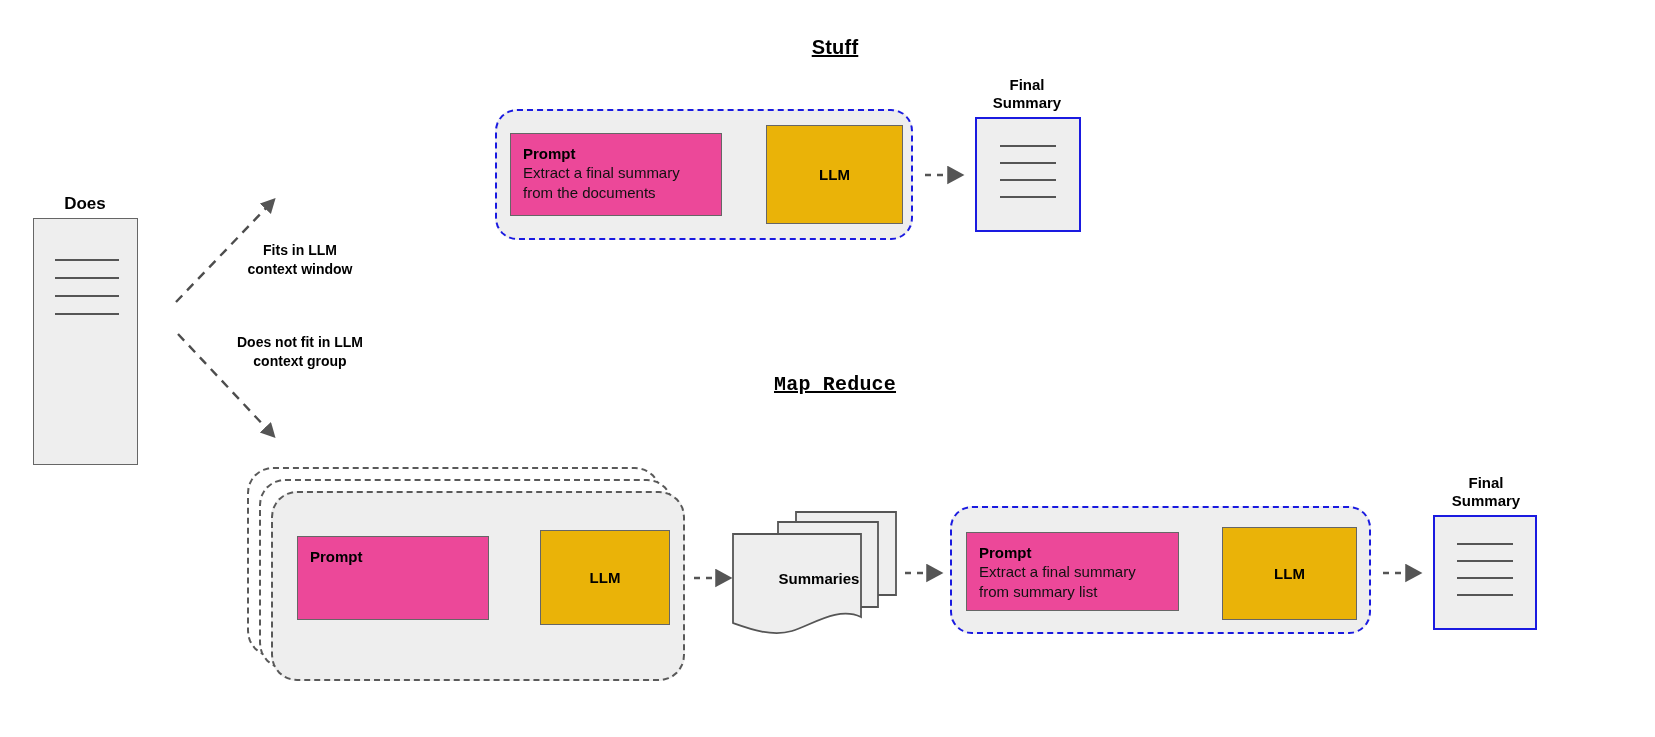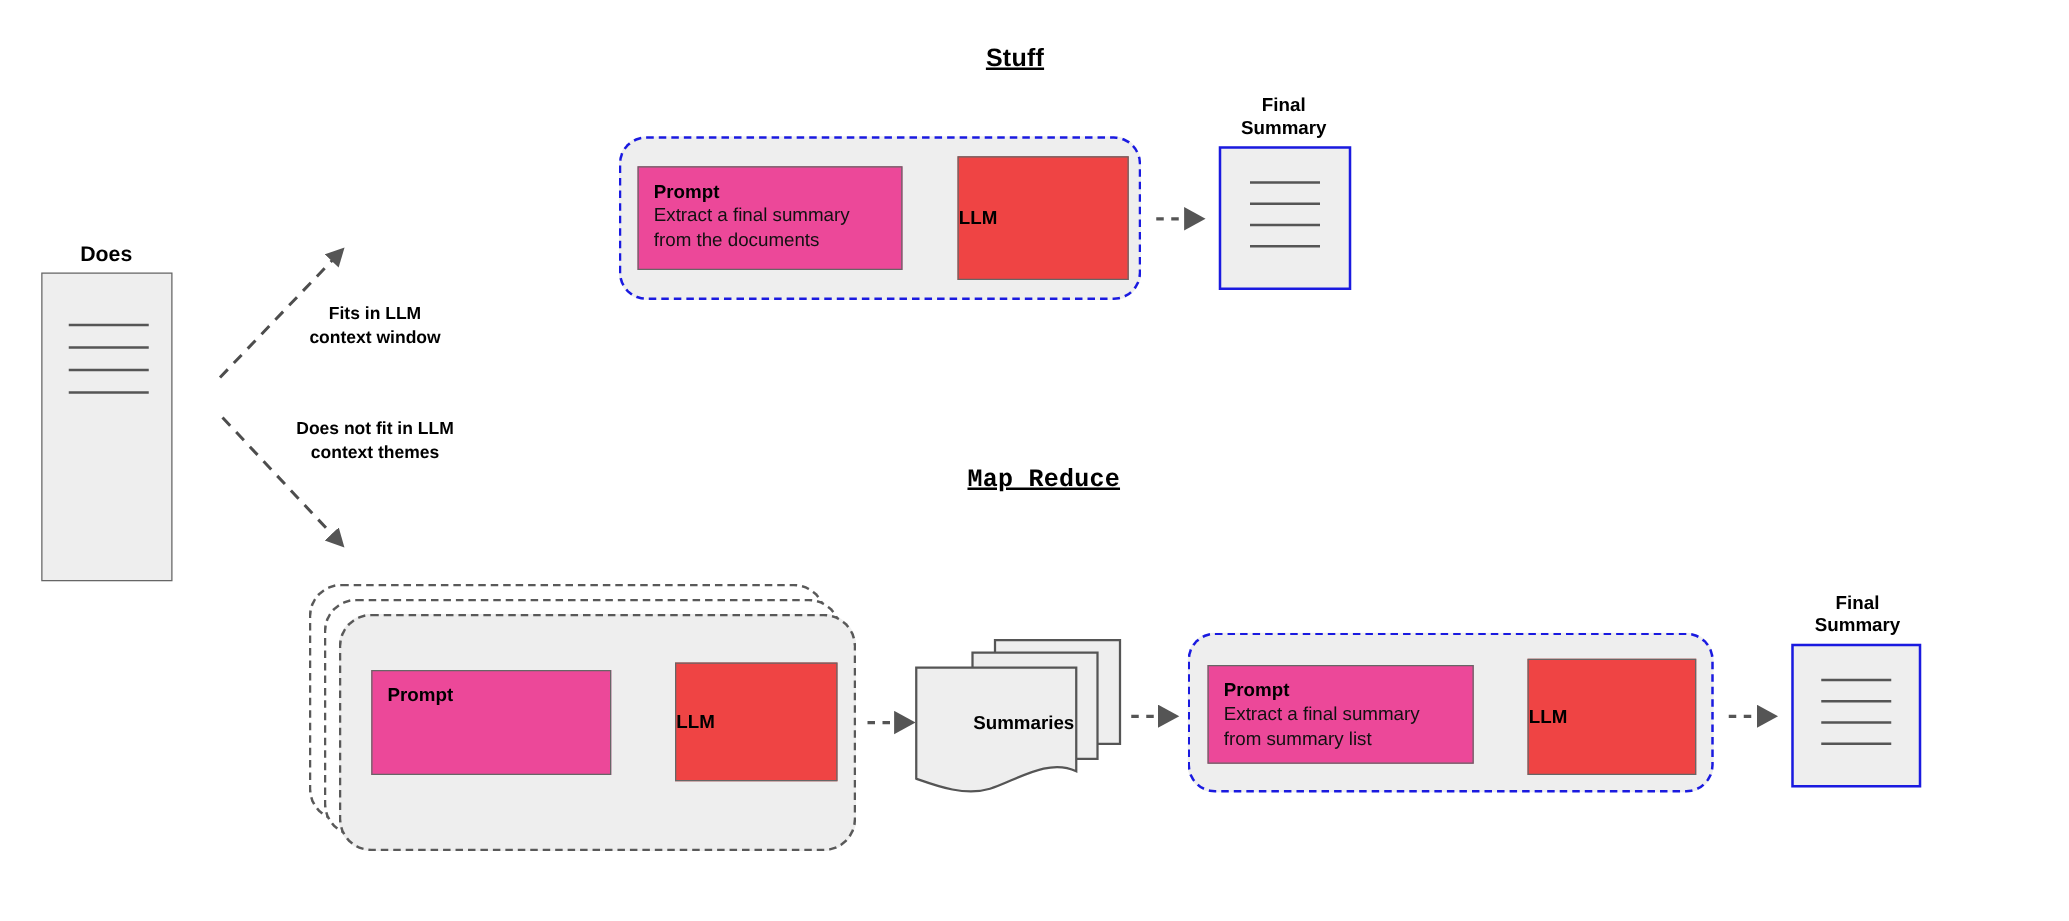--- a/index.html
+++ b/index.html
@@ -41,22 +41,22 @@
   .graygroup.back{background:#ffffff;}
 
   .prompt-box{
     position:absolute;background:#ec4899;border:1.6px solid #666666;
     box-sizing:border-box;padding:10px 28px 8px 12px;
   }
   .prompt-title{font-size:15px;font-weight:bold;color:#000;line-height:19px;}
   .prompt-body{font-size:15px;color:#111;line-height:20px;white-space:pre-line;}
 
   .llm-box{
-    position:absolute;background:#ef4444;border:1.6px solid #666666;
-    box-sizing:border-box;display:flex;align-items:center;justify-content:flex-start;
+    position:absolute;background:#eab308;border:1.6px solid #666666;
+    box-sizing:border-box;display:flex;align-items:center;justify-content:center;
   }
 
   .doclines{position:absolute;}
   .doclines i{display:block;height:0;border-top:2.2px solid #555;}
 </style>
 </head>
 <body>
 
 <div class="canvas">
 
@@ -119,23 +119,23 @@
   <div class="doclines" style="left:55px;top:259px;width:64px;">
     <i style="margin-bottom:16px;"></i>
     <i style="margin-bottom:16px;"></i>
     <i style="margin-bottom:16px;"></i>
     <i></i>
   </div>
 
   <div class="lbl cap2" style="left:205px;top:241px;width:190px;white-space:pre-line;">Fits in LLM
 context window</div>
   <div class="lbl cap2" style="left:190px;top:333px;width:220px;white-space:pre-line;">Does not fit in LLM
-context themes</div>
+context group</div>
 
-  <div class="lbl section-title" style="left:712px;top:36px;width:200px;">Stuff</div>
+  <div class="lbl section-title" style="left:735px;top:36px;width:200px;">Stuff</div>
 
   <div class="dashgroup" style="left:495px;top:109px;width:418px;height:131px;"></div>
 
   <div class="prompt-box" style="left:510px;top:133px;width:212px;height:83px;">
     <div class="prompt-title">Prompt</div>
     <div class="prompt-body">Extract a final summary
 from the documents</div>
   </div>
 
   <div class="llm-box" style="left:766px;top:125px;width:137px;height:99px;">

